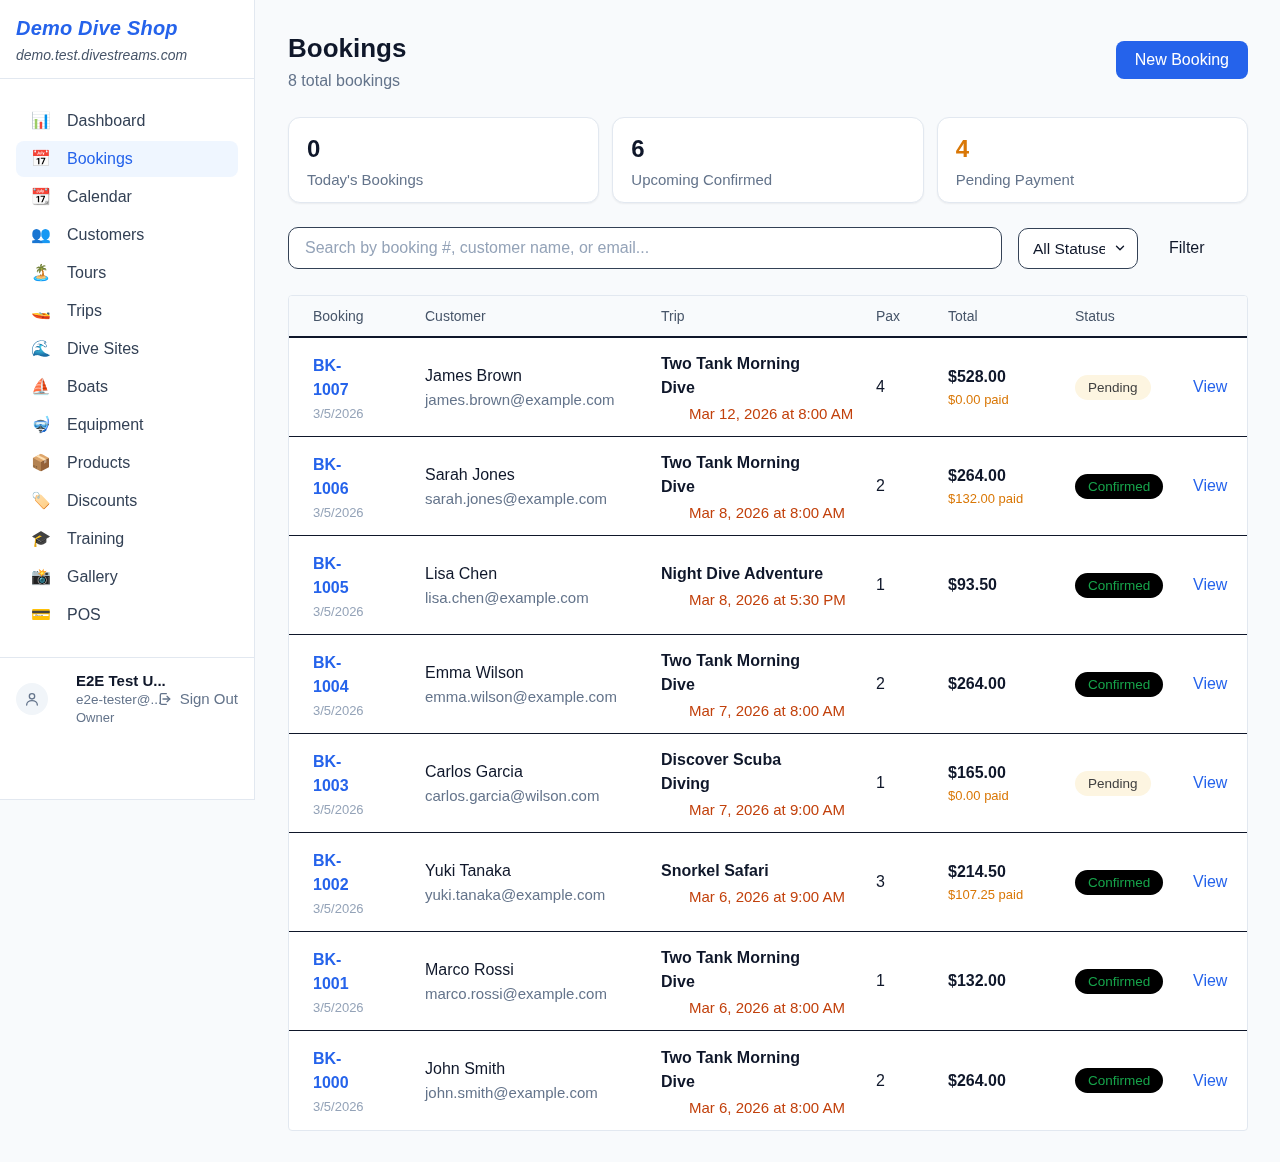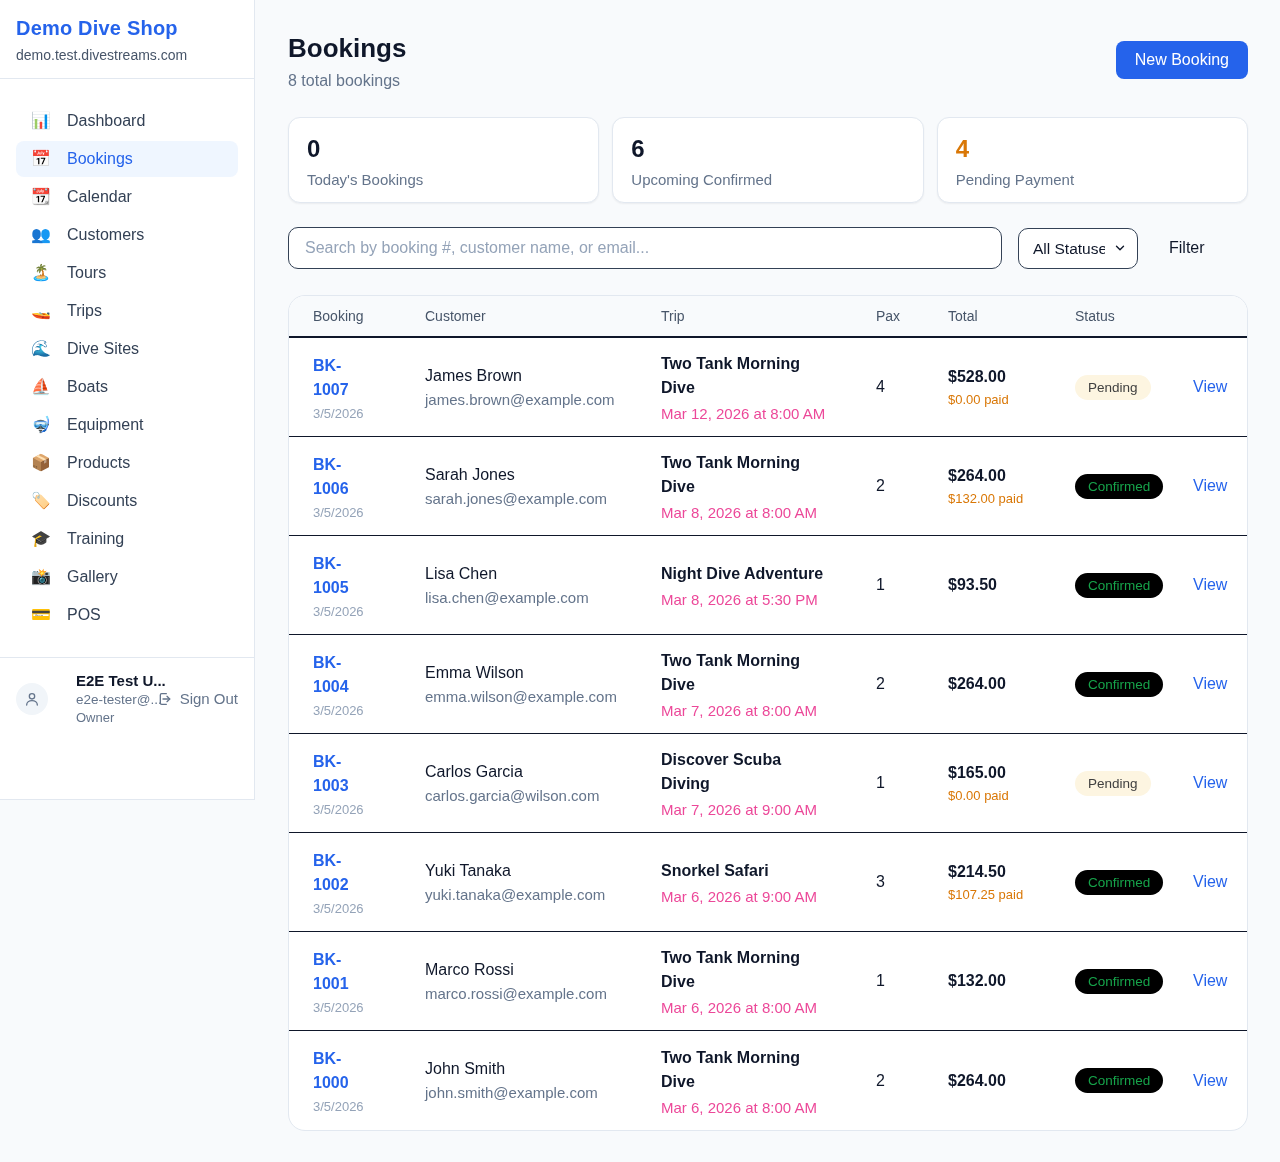--- a/index.html
+++ b/index.html
@@ -10,21 +10,21 @@
     color:#0f172a;
     position:relative;
     overflow:hidden;
   }
 
   
   .sidebar {
     position:absolute; left:0; top:0; width:255px; height:800px;
     background:#fff; border-right:1px solid #e2e8f0; border-bottom:1px solid #e2e8f0;
   }
-  .brand { padding:17px 16px 15px; border-bottom:1px solid #e2e8f0; }
+  .brand { padding:17px 16px 15px; border-bottom:1px solid #e2e8f0;font-style:italic; }
   .brand-name { font-size:20px; font-weight:800; color:#2563eb; letter-spacing:.2px; }
   .brand-domain { font-size:14px; color:#475569; margin-top:7px; }
   .nav { padding:22px 8px 10px; }
   .nav-item {
     display:flex; align-items:center; gap:15px;
     padding:9px 14px; margin:2px 8px; border-radius:8px;
     font-size:16px; color:#334155; cursor:pointer;
   }
   .nav-item.active { background:#eff6ff; color:#2563eb; font-weight:500; }
   .nav-icon { width:22px; font-size:16px; line-height:1; text-align:center; }
@@ -81,36 +81,36 @@
   }
   .chevron { position:absolute; right:11px; top:13px; pointer-events:none; display:flex; }
   .filter-btn {
     background:none; border:none; font-family:inherit;
     font-size:16px; color:#0f172a; margin-left:31px; cursor:pointer;
   }
 
   
   .table-card {
     margin:26px 0 32px; background:#fff; border:1px solid #e2e8f0;
-    border-radius:17px; overflow:hidden;
+    border-radius:4px; overflow:hidden;
   }
   .tgrid { display:grid; grid-template-columns:112px 236px 215px 72px 127px 118px 1fr; padding:0 24px; }
   .thead {
     background:#f8fafc; border-bottom:2px solid #0f172a;
     height:42px; align-items:center;
     font-size:14px; color:#475569; font-weight:500;
   }
   .trow { padding:14px 24px; min-height:99px; align-items:center; border-bottom:1.5px solid #0f172a; }
   .trow:last-child { border-bottom:none; }
   .booking-id { color:#2563eb; font-weight:600; font-size:16px; line-height:1.5; width:64px; cursor:pointer; }
   .booking-date { color:#94a3b8; font-size:13px; margin-top:4px; }
   .cust-name { font-size:16px; color:#0f172a; }
   .cust-email { font-size:15px; color:#64748b; margin-top:6px; }
   .trip-name { font-size:16px; font-weight:600; color:#0f172a; max-width:172px; line-height:1.5; }
-  .trip-time { font-size:15px; color:#ec4899; margin-top:5px; }
+  .trip-time { font-size:15px; color:#c2410c; margin-top:5px;margin-left:28px; }
   .pax-cell { font-size:16px; color:#0f172a; }
   .total-amount { font-size:16px; font-weight:600; color:#0f172a; }
   .paid { font-size:13px; color:#d97706; margin-top:6px; max-width:88px; }
   .pill { display:inline-block; padding:5px 13px; border-radius:999px; font-size:13.5px; }
   .pill.pending { color:#404040; background:#fdf5e1; }
   .pill.confirmed { color:#16a34a; background:#000000; }
   .view-link { color:#2563eb; font-size:16px; font-weight:500; justify-self:end; cursor:pointer; text-decoration:none; }
 </style>
 </head>
 <body>

